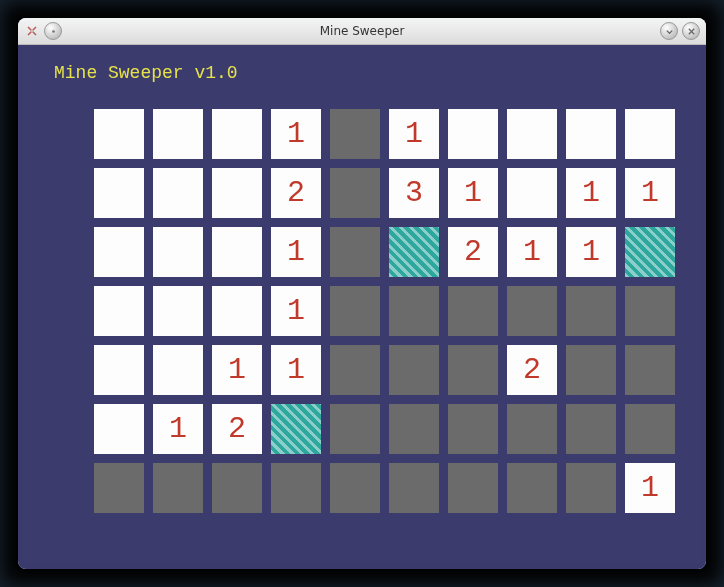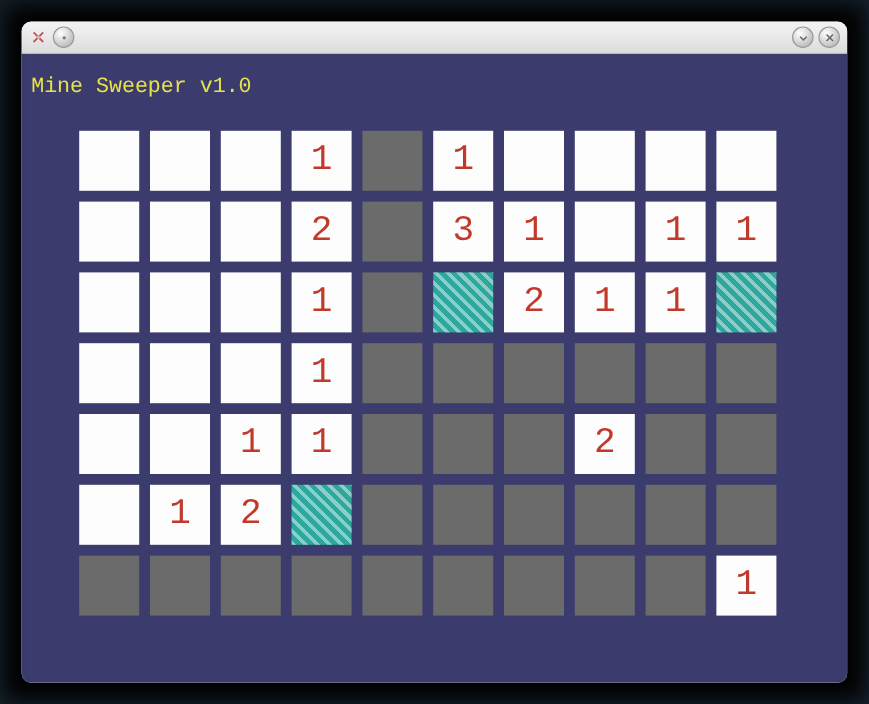--- a/index.html
+++ b/index.html
@@ -81,21 +81,21 @@
     height: 16px;
     display: flex;
     align-items: center;
     justify-content: center;
   }
   .app-icon svg { width: 14px; height: 14px; }
   .client {
     flex: 1;
     background: #3b3b6d;
     position: relative;
-    padding: 18px 8px;
+    padding: 18px 36px;
     box-sizing: border-box;
   }
   .heading {
     color: #e6e24a;
     font-family: "Courier New", monospace;
     font-size: 18px;
     margin-bottom: 26px;
     letter-spacing: 0px;
   }
   .board {
@@ -151,20 +151,21 @@
           <line x1="3" y1="11" x2="11" y2="3" stroke="#b55" stroke-width="1.5"></line>
           <circle cx="7" cy="7" r="1.5" fill="#cba"></circle>
         </svg>
       </div>
       <div class="tbtn">
         <svg viewBox="0 0 10 10">
             <circle cx="5" cy="5" r="1.5" fill="#777"></circle>
           </svg>
       </div>
     </div>
+    <div class="title">Mine Sweeper</div>
     <div class="right-controls">
       <div class="tbtn">
         <svg viewBox="0 0 10 10">
             <path d="M2 4 L5 7 L8 4" fill="none" stroke="#666" stroke-width="1.4"></path>
           </svg>
       </div>
       <div class="tbtn">
         <svg viewBox="0 0 10 10">
           <line x1="2" y1="2" x2="8" y2="8" stroke="#666" stroke-width="1.4"></line>
           <line x1="2" y1="8" x2="8" y2="2" stroke="#666" stroke-width="1.4"></line>

